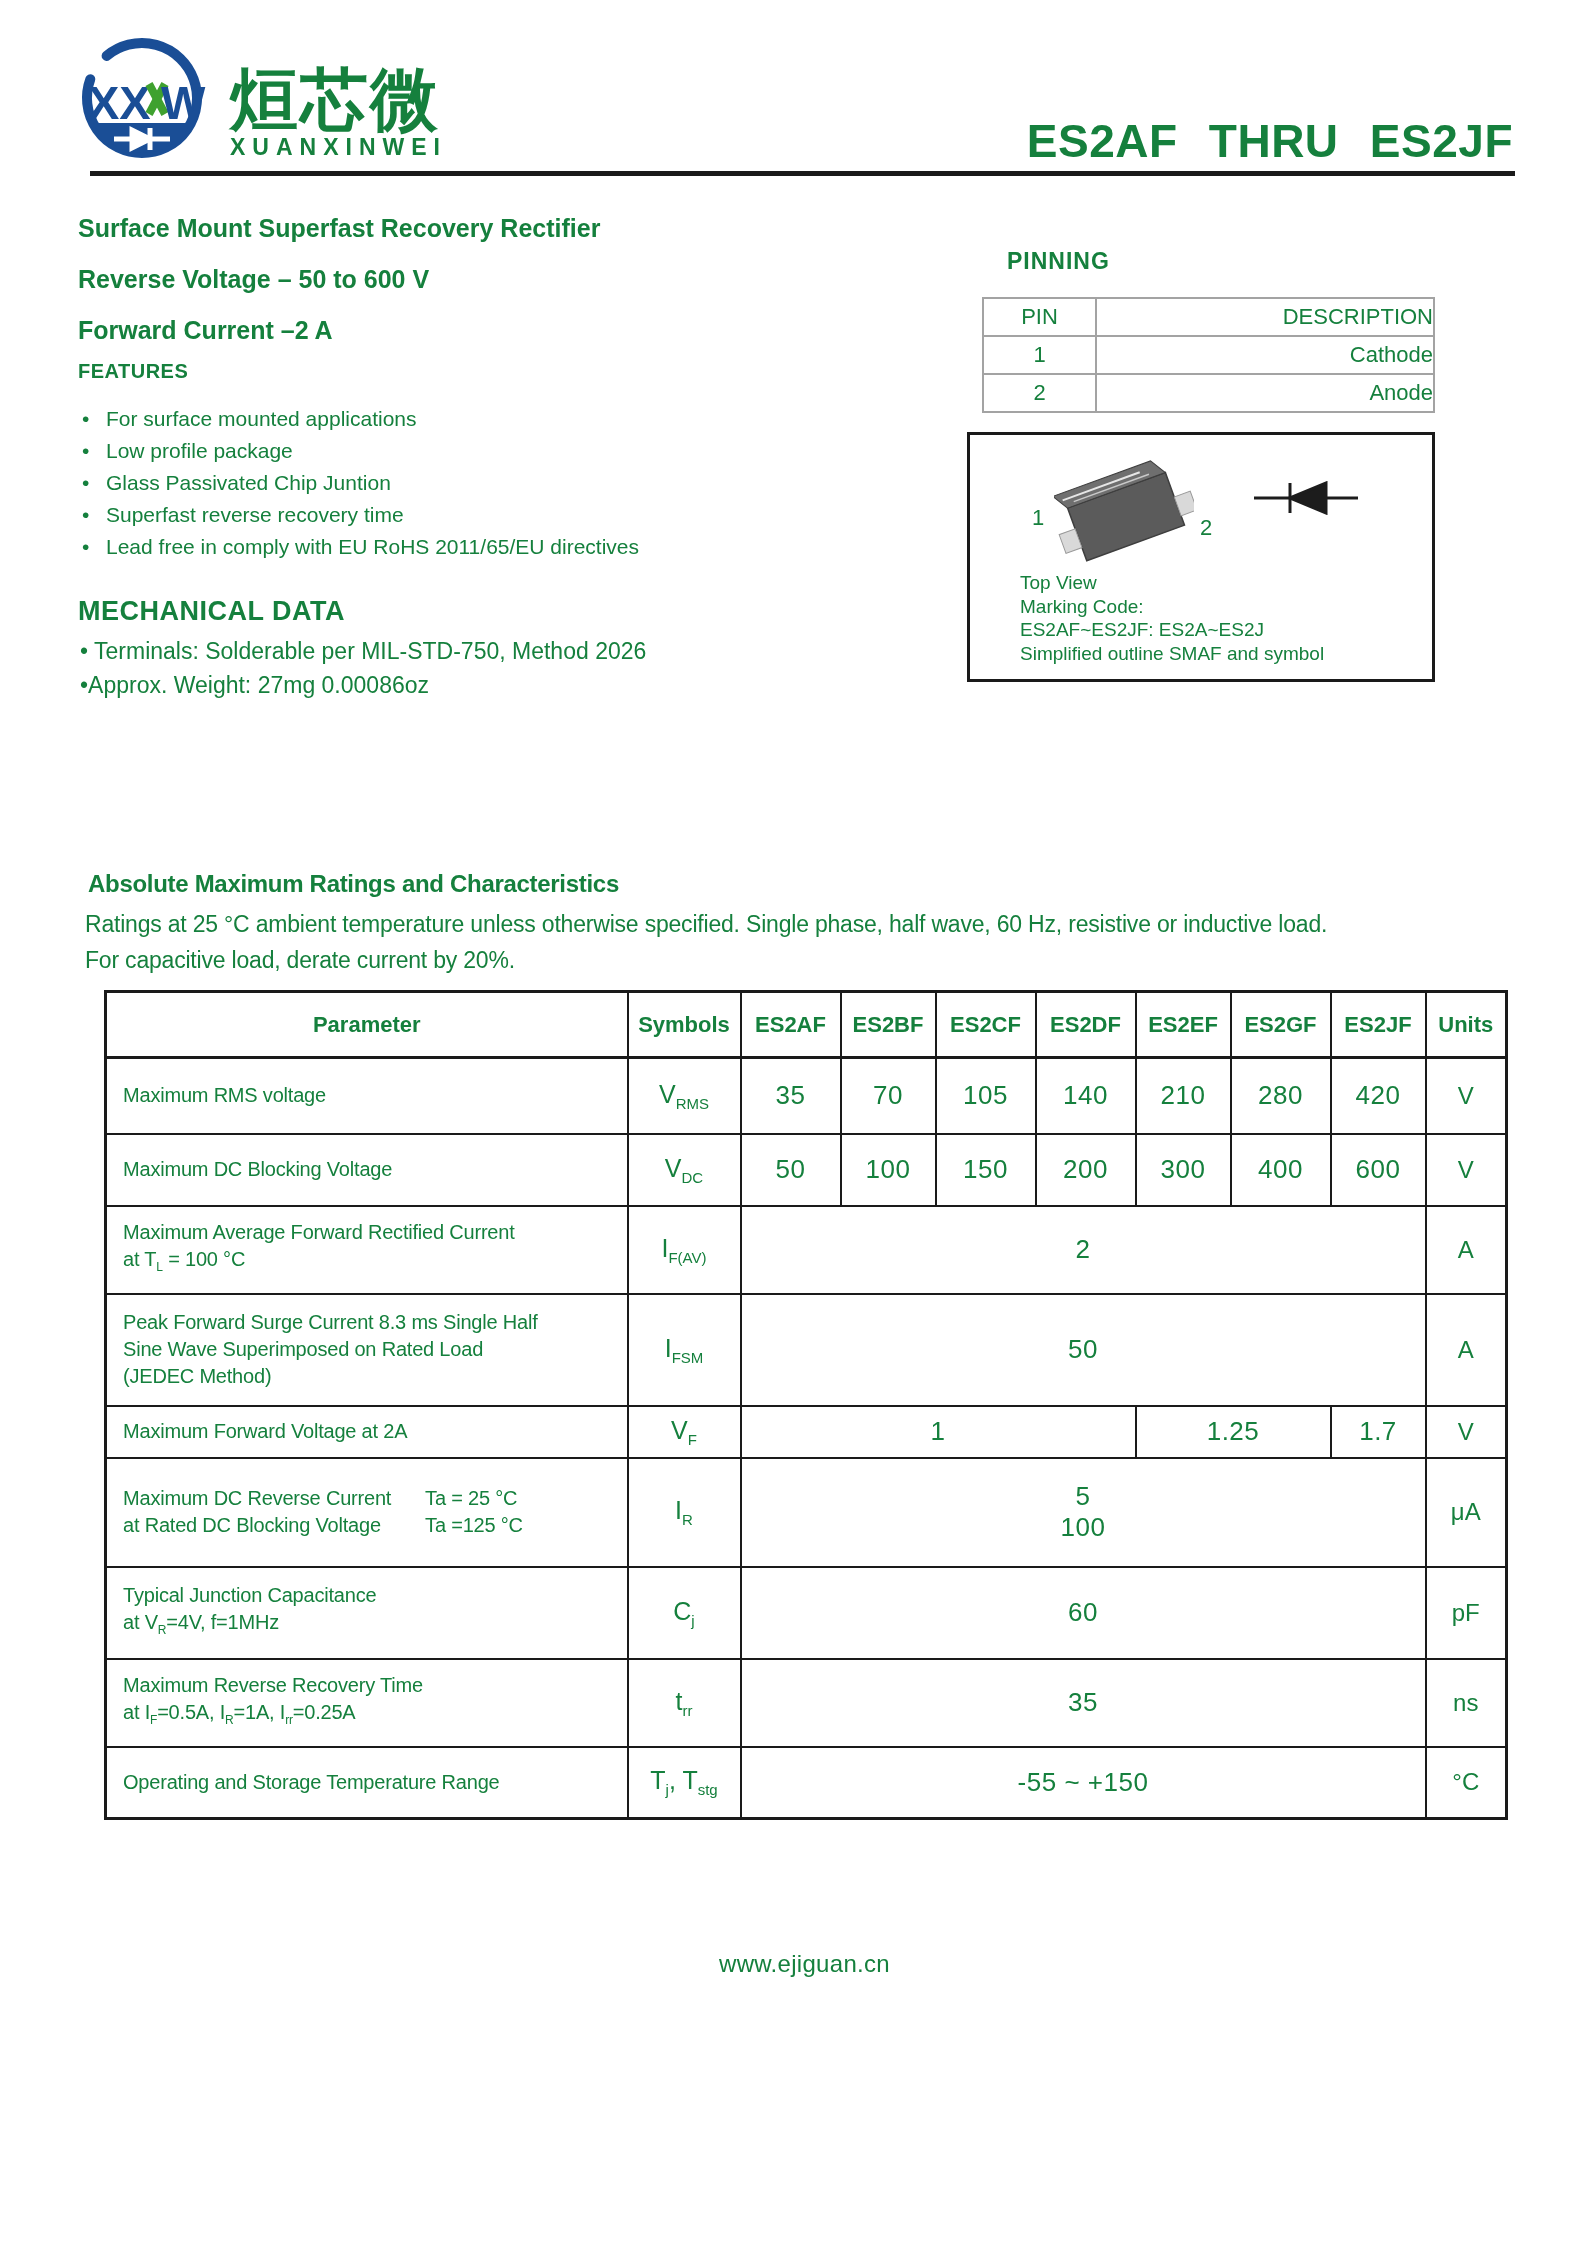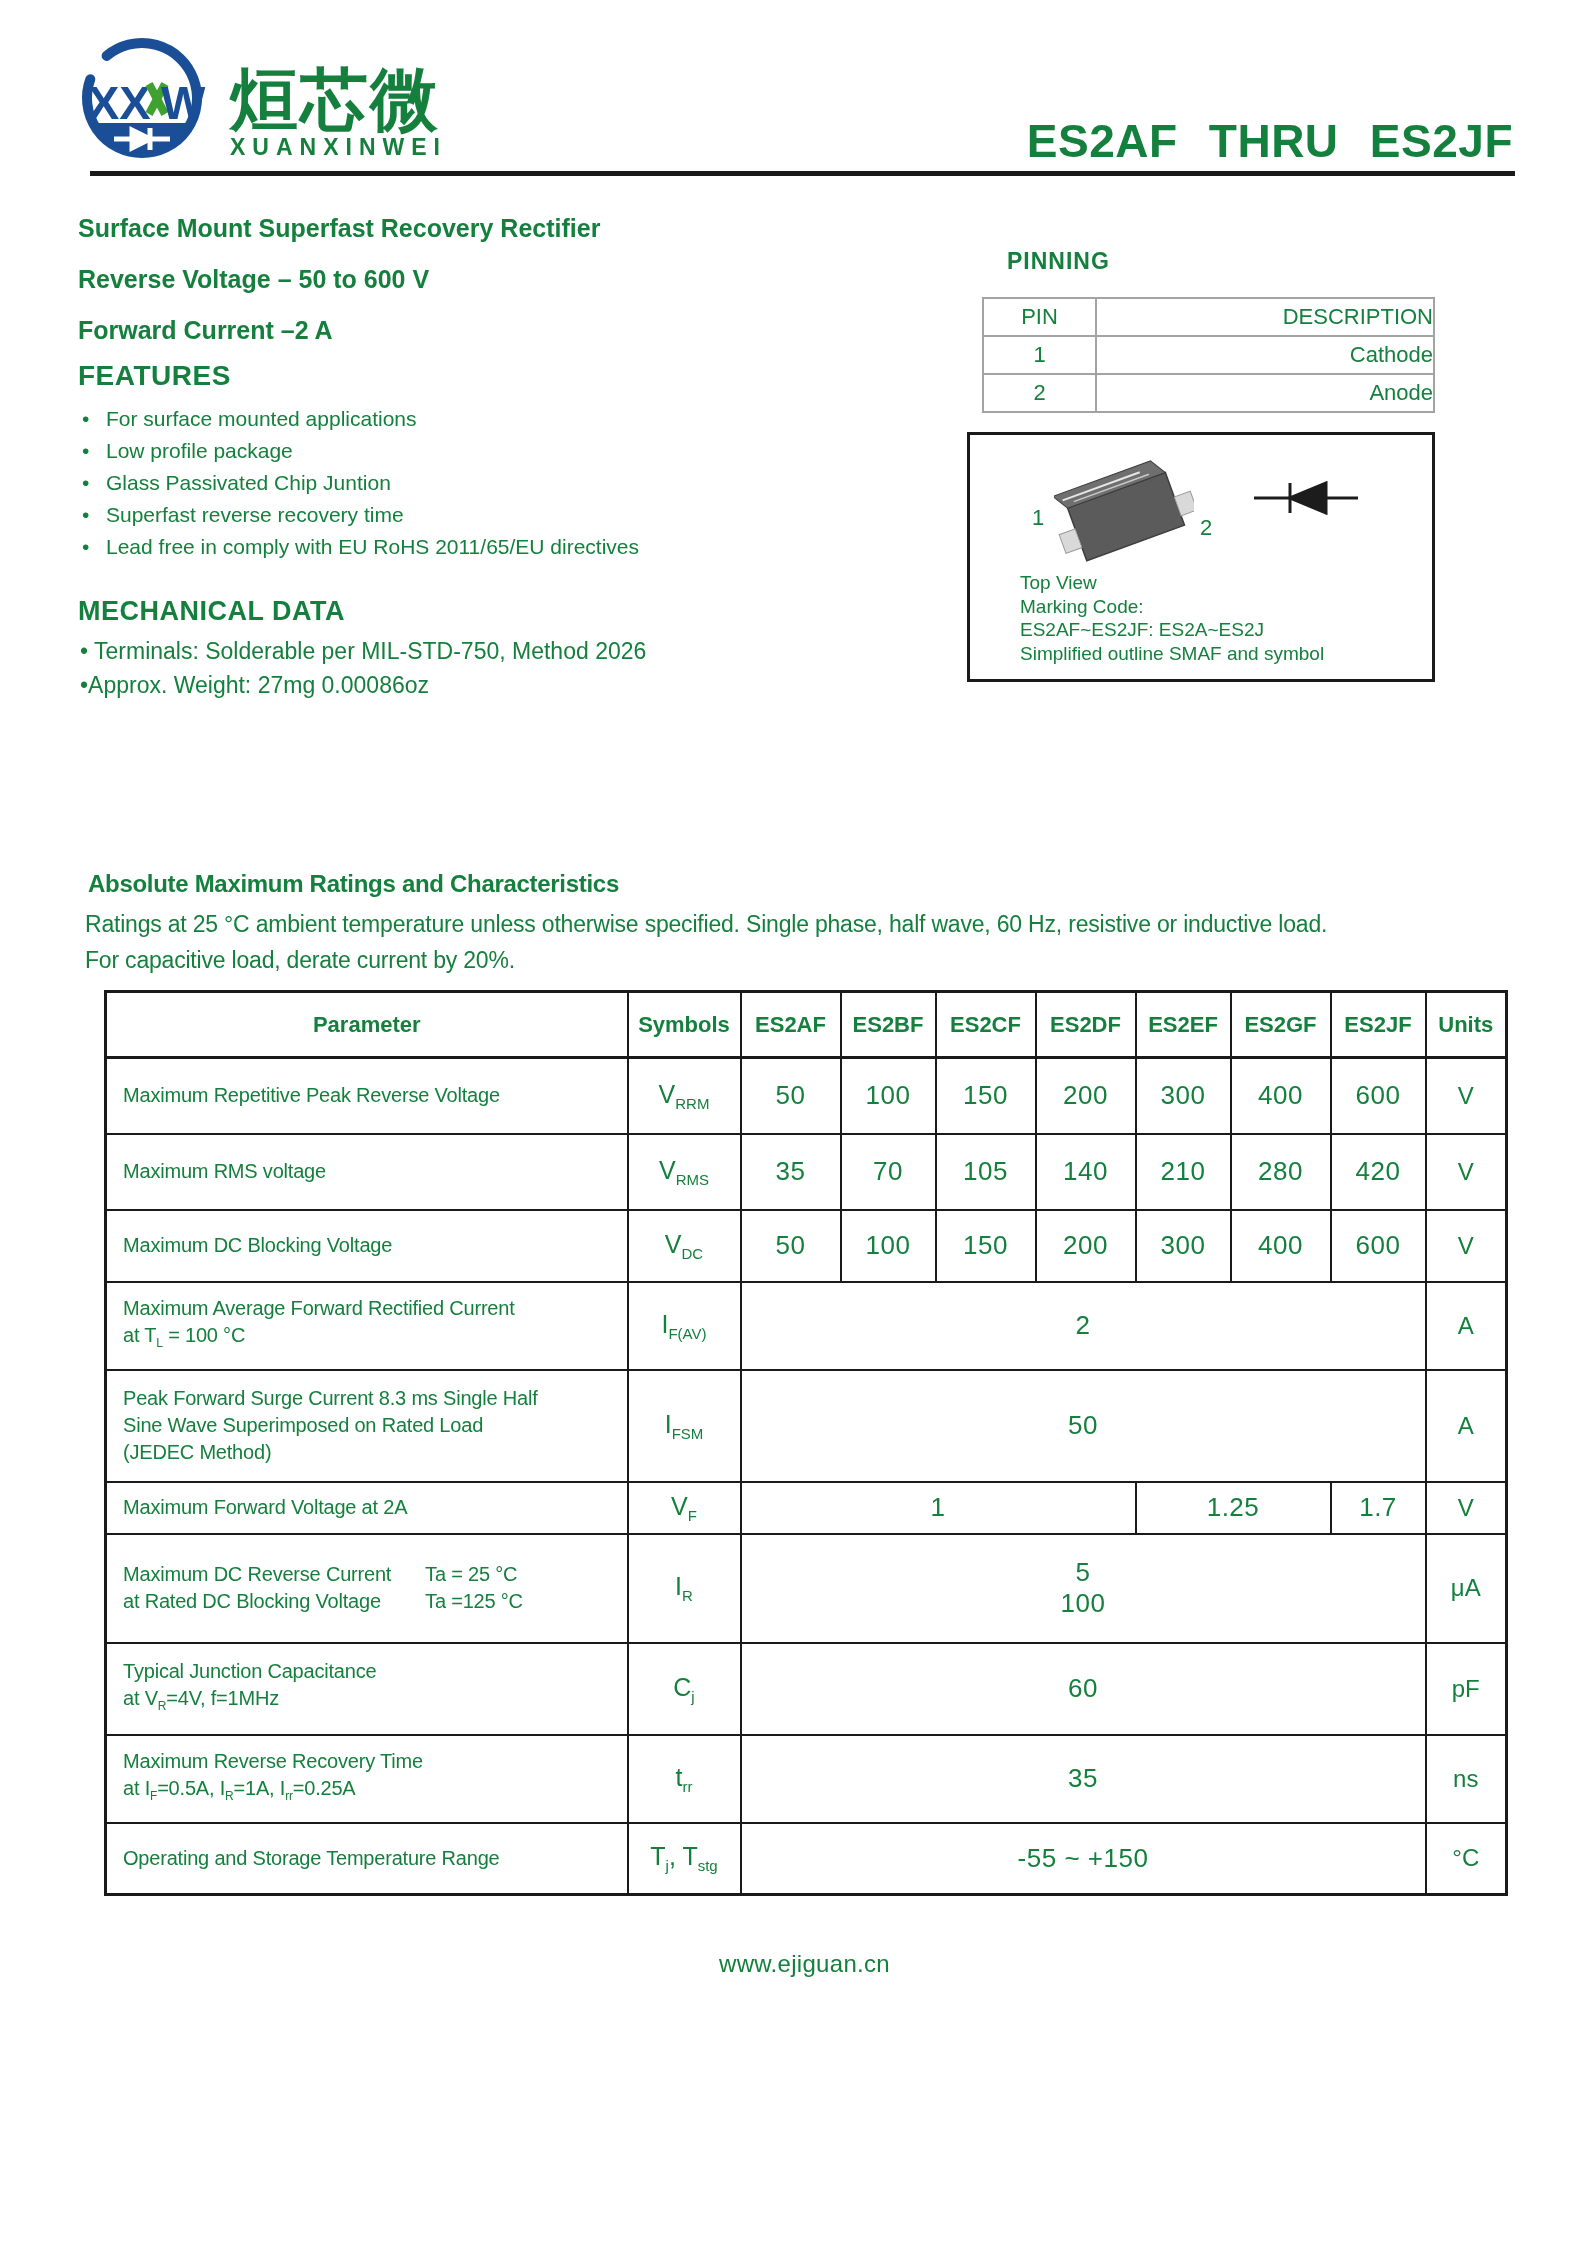--- a/index.html
+++ b/index.html
@@ -11,21 +11,21 @@
   
   .logo { position:absolute; left:60px; top:34px; display:flex; }
   .logo-txt { margin-left:2px; }
   .logo-cn { font-size:68px; font-weight:700; line-height:70px; margin-top:30px; letter-spacing:2px; }
   .logo-en { font-size:23px; font-weight:700; letter-spacing:7px; margin-top:0px; }
   .doc-title { position:absolute; right:74px; top:114px; font-size:46px; font-weight:700; word-spacing:18px; letter-spacing:0.5px; }
   .rule { position:absolute; left:90px; top:171px; width:1425px; height:5px; background:#1a1a1a; }
   
   .intro { position:absolute; left:78px; top:214px; font-size:25px; font-weight:700; }
   .intro div { margin-bottom:22px; }
-  .feat-h { position:absolute; left:78px; top:360px; font-size:28px; font-weight:700; letter-spacing:0.5px; }
+  .feat-h { position:absolute; left:78px; top:360px; font-size:20px; font-weight:700; letter-spacing:0.5px; }
   .features { position:absolute; left:82px; top:407px; font-size:21px; }
   .features .row { display:flex; margin-bottom:8px; }
   .features .blt { width:24px; font-size:21px; }
   .mech-h { position:absolute; left:78px; top:596px; font-size:27px; font-weight:700; letter-spacing:0.5px; }
   .mech { position:absolute; left:80px; top:638px; font-size:23px; }
   .mech div { margin-bottom:7px; }
   
   .pin-h { position:absolute; left:1007px; top:248px; font-size:23px; font-weight:700; letter-spacing:1px; }
   .pin-table { position:absolute; left:982px; top:297px; width:453px; border-collapse:collapse; }
   .pin-table th, .pin-table td {
@@ -199,32 +199,20 @@
         <th>ES2CF</th>
         <th>ES2DF</th>
         <th>ES2EF</th>
         <th>ES2GF</th>
         <th>ES2JF</th>
         <th>Units</th>
       </tr>
     </thead>
     <tbody>
       <tr style="height:76px">
-        <td class="param">Maximum Repetitive Peak Reverse Voltage</td>
-        <td class="sym"><span>V</span><sub>RRM</sub></td>
-        <td class="val">50</td>
-        <td class="val">100</td>
-        <td class="val">150</td>
-        <td class="val">200</td>
-        <td class="val">300</td>
-        <td class="val">400</td>
-        <td class="val">600</td>
-        <td class="unit">V</td>
-      </tr>
-      <tr style="height:76px">
         <td class="param">Maximum RMS voltage</td>
         <td class="sym"><span>V</span><sub>RMS</sub></td>
         <td class="val">35</td>
         <td class="val">70</td>
         <td class="val">105</td>
         <td class="val">140</td>
         <td class="val">210</td>
         <td class="val">280</td>
         <td class="val">420</td>
         <td class="unit">V</td>

